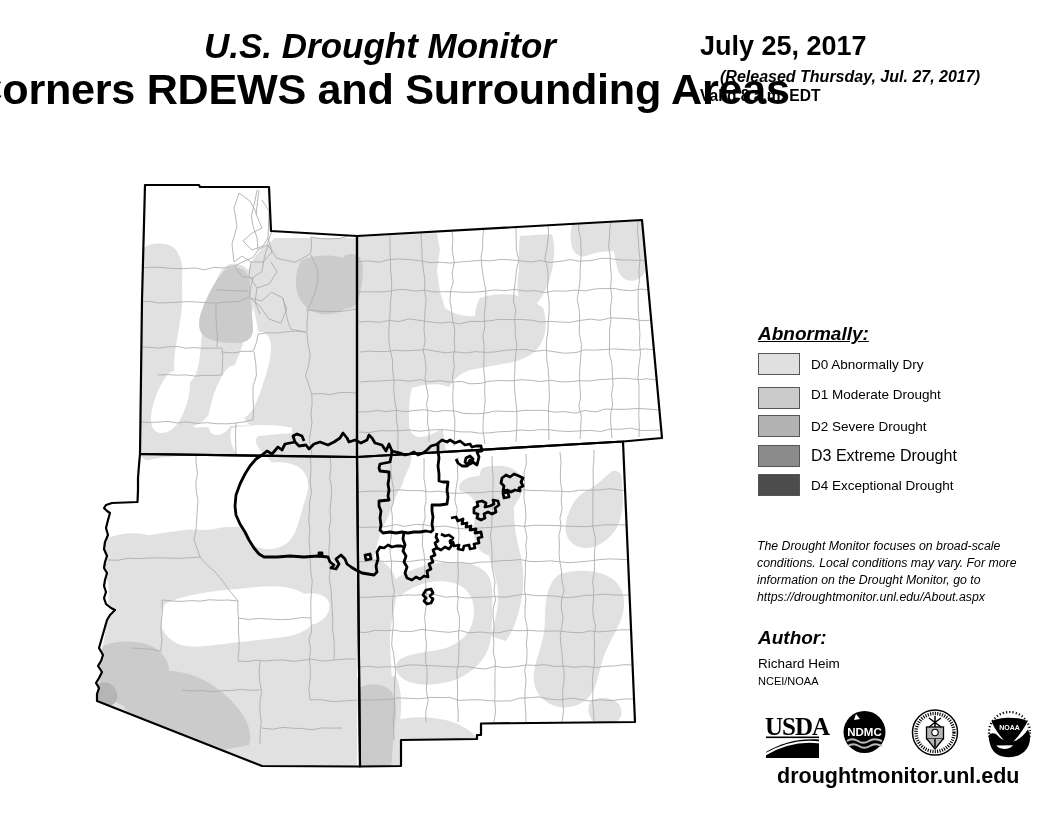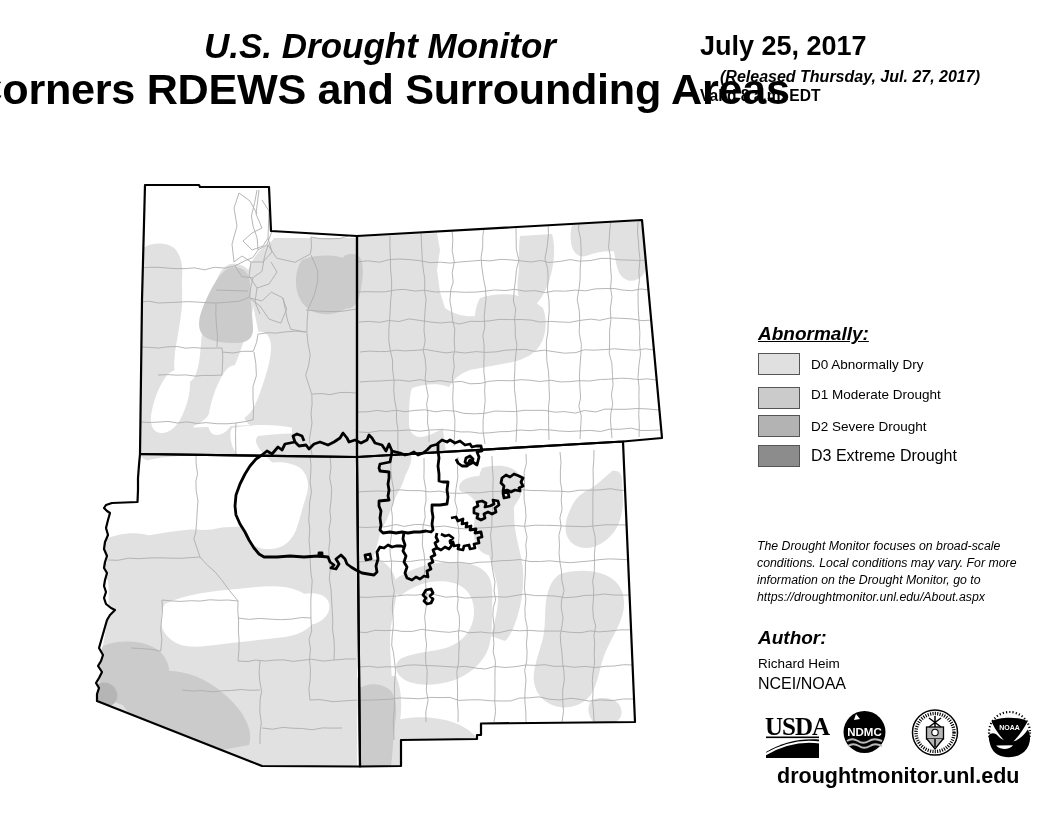--- a/index.html
+++ b/index.html
@@ -248,28 +248,32 @@
       <div style="margin-left:11px;font-size:13.5px;">D1 Moderate Drought</div>
     </div>
   <div style="display:flex;align-items:center;height:20px;margin-bottom:9.4px;">
       <div style="width:40px;height:20px;background:#b3b3b3;border:1px solid #555;"></div>
       <div style="margin-left:11px;font-size:13.5px;">D2 Severe Drought</div>
     </div>
   <div style="display:flex;align-items:center;height:20px;margin-bottom:9.4px;">
       <div style="width:40px;height:20px;background:#8c8c8c;border:1px solid #555;"></div>
       <div style="margin-left:11px;font-size:16px;">D3 Extreme Drought</div>
     </div>
+  <div style="display:flex;align-items:center;height:20px;">
+      <div style="width:40px;height:20px;background:#4c4c4c;border:1px solid #555;"></div>
+      <div style="margin-left:11px;font-size:13.5px;">D4 Exceptional Drought</div>
+    </div>
 </div>
 
 <div class="abs" style="left:757px;top:538px;width:290px;font-size:12.3px;font-style:italic;line-height:17px;">The Drought Monitor focuses on broad-scale conditions. Local conditions may vary. For more information on the Drought Monitor, go to https://droughtmonitor.unl.edu/About.aspx</div>
 
 <div class="abs" style="left:758px;top:627px;font-size:19px;font-weight:bold;font-style:italic;">Author:</div>
 
 <div class="abs" style="left:758px;top:656px;font-size:13.5px;">Richard Heim</div>
-<div class="abs" style="left:758px;top:675px;font-size:16px;">NCEI/NOAA</div>
+<div class="abs" style="left:758px;top:675px;font-size:11px;">NCEI/NOAA</div>
 
 <svg class="abs" style="left:760px;top:706px" width="280" height="56" viewBox="0 0 280 56">
 
   <g>
     <text x="5" y="29" font-family="Liberation Serif" font-weight="bold" font-size="25" letter-spacing="-1">USDA</text>
     <rect x="6" y="30.5" width="53" height="1.6" fill="#000"></rect>
     <path d="M6,52 L59,52 L59,33.5 C40,32 22,36.5 6,46 Z" fill="#000"></path>
     <path d="M5,48.5 C24,37.5 42,34 60,36.5" stroke="#fff" stroke-width="2.2" fill="none"></path>
   </g>
 

